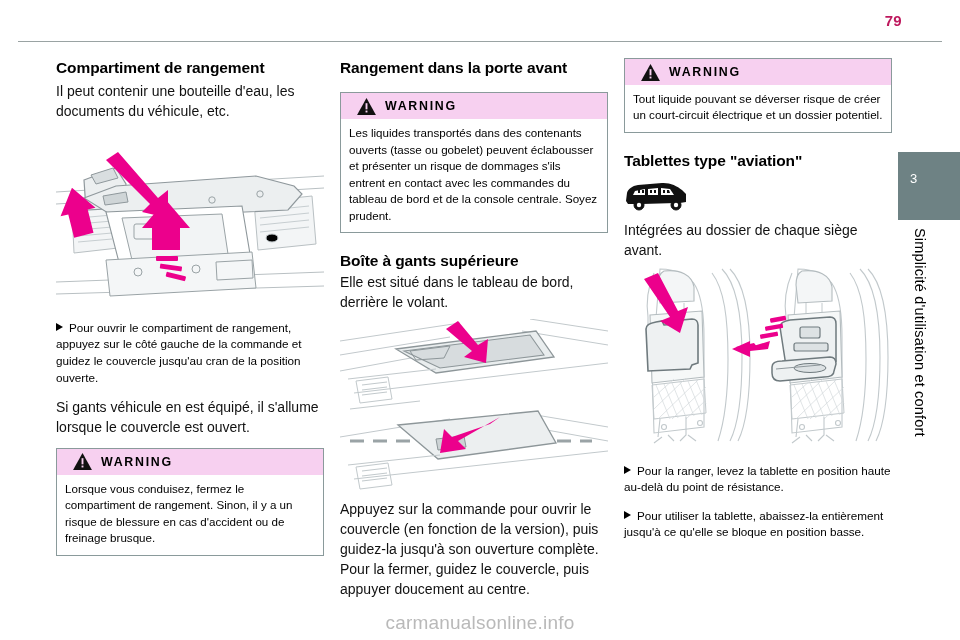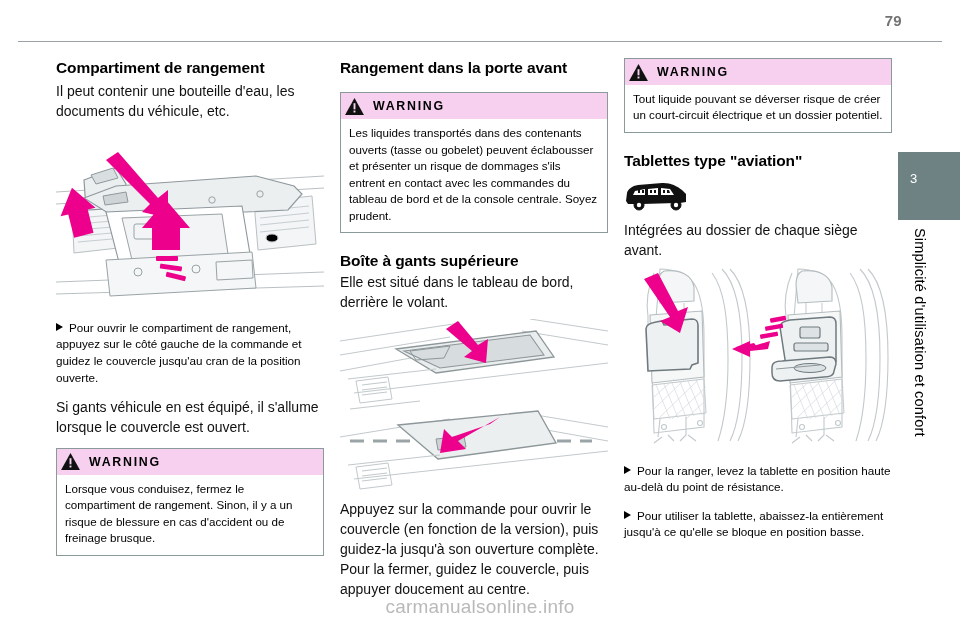--- a/index.html
+++ b/index.html
@@ -31,21 +31,21 @@
     width: 960px;
     height: 42px;
   }
   .page-number {
     position: absolute;
     right: 58px;
     top: 12px;
     font-size: 15px;
     font-weight: bold;
     letter-spacing: 0.3px;
-    color: #737373;
+    color: #be185d;
   }
   .header-rule {
     position: absolute;
     left: 18px;
     top: 41px;
     width: 924px;
     height: 0;
     border-top: 1.5px solid #9aa3a3;
   }
 
@@ -116,21 +116,21 @@
     border: 1px solid #8a9a9b;
     background: #ffffff;
     box-sizing: border-box;
     width: 268px;
   }
   .warning-head {
     background: #f7d0f0;
     height: 26px;
     display: flex;
     align-items: center;
-    padding-left: 4px;
+    padding-left: 16px;
     box-sizing: border-box;
   }
   .warning-head .tri {
     width: 19px;
     height: 17px;
     flex: 0 0 auto;
     margin-right: 9px;
   }
   .warning-head .wtext {
     font-size: 12.4px;
@@ -160,21 +160,21 @@
     vertical-align: 1px;
   }
 
   
   .fig { display: block; }
 
   
   .watermark {
     position: absolute;
     left: 0;
-    bottom: 22px;
+    bottom: 6px;
     width: 960px;
     text-align: center;
     font-size: 19px;
     color: #b9b9b9;
     letter-spacing: 0.2px;
   }
 </style>
 </head>
 <body>
 

